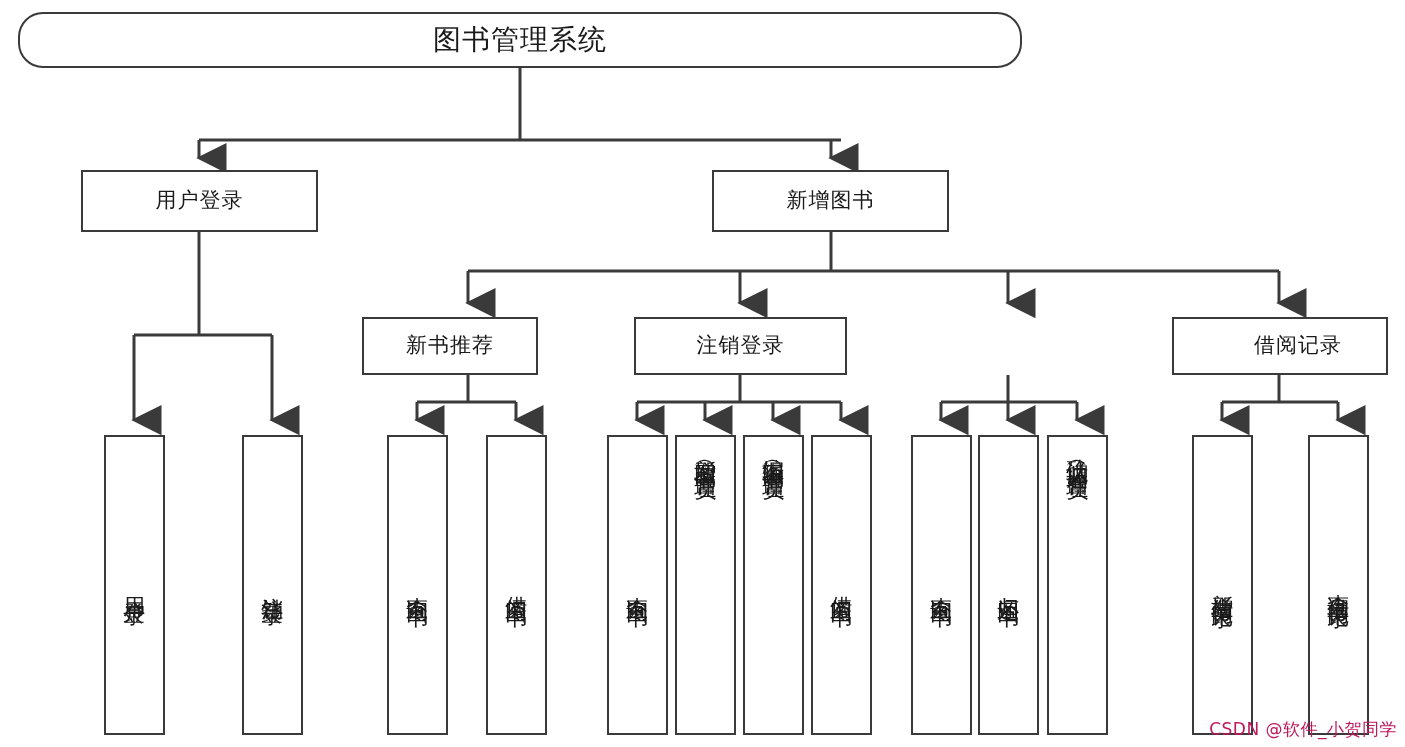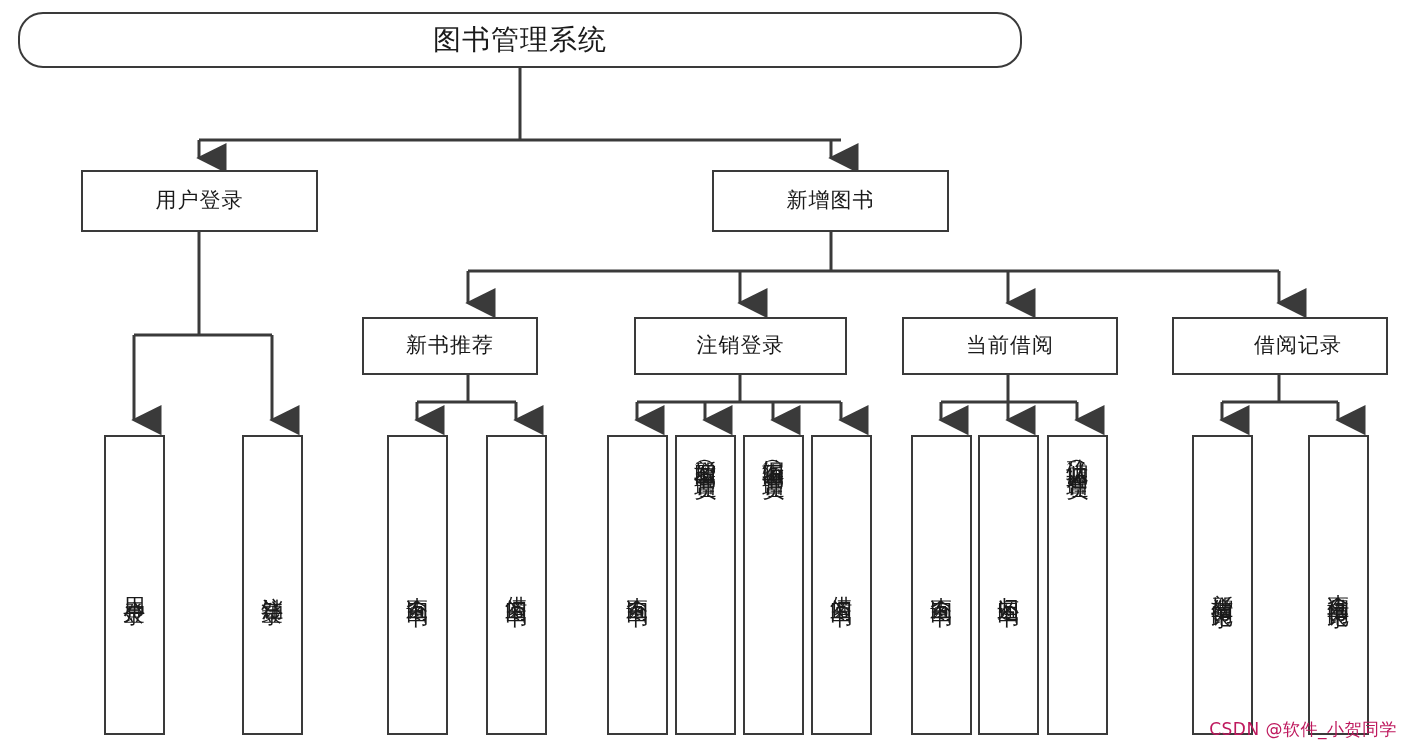--- a/index.html
+++ b/index.html
@@ -130,21 +130,20 @@
   <div class="node node-h" id="title-node" style="left:18px; top:12px; width:1004px; height:56px;">图书管理系统</div>
 
   <div class="node node-h" style="left:81px; top:170px; width:237px; height:62px;">用户登录</div>
 
   <div class="node node-h" style="left:712px; top:170px; width:237px; height:62px;">新增图书</div>
 
   <div class="node node-h" style="left:362px; top:317px; width:176px; height:58px;">新书推荐</div>
 
   <div class="node node-h" style="left:634px; top:317px; width:213px; height:58px;">注销登录</div>
 
-  <div class="node node-h" style="left:902px; top:317px; width:216px; height:58px;">当前借阅</div>
 
   <div class="node node-h" style="left:1172px; top:317px; width:216px; height:58px;padding-left:36px;">借阅记录</div>
 
   <div class="node node-v" style="left:104px; top:435px; width:61px; height:300px;">用户登录</div>
 
   <div class="node node-v" style="left:242px; top:435px; width:61px; height:300px;">注销登录</div>
 
   <div class="node node-v" style="left:387px; top:435px; width:61px; height:300px;">查询图书</div>
 
   <div class="node node-v" style="left:486px; top:435px; width:61px; height:300px;">借阅图书</div>

